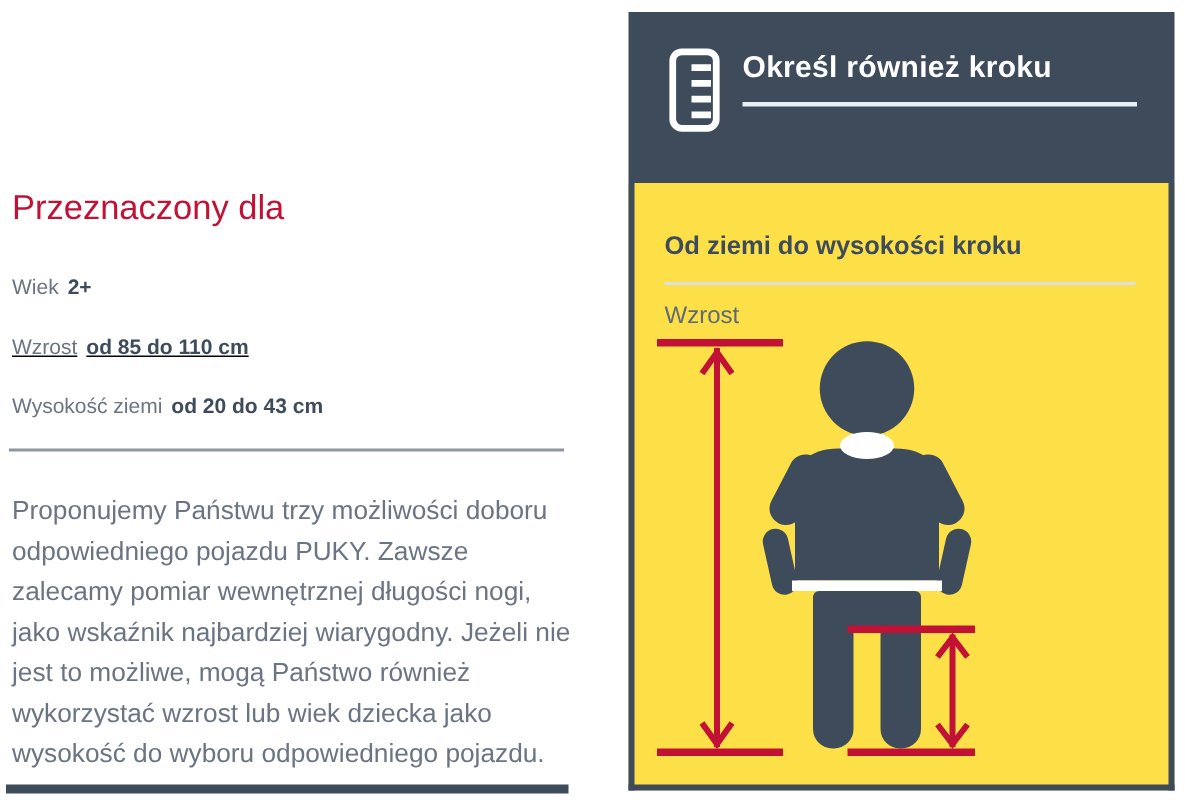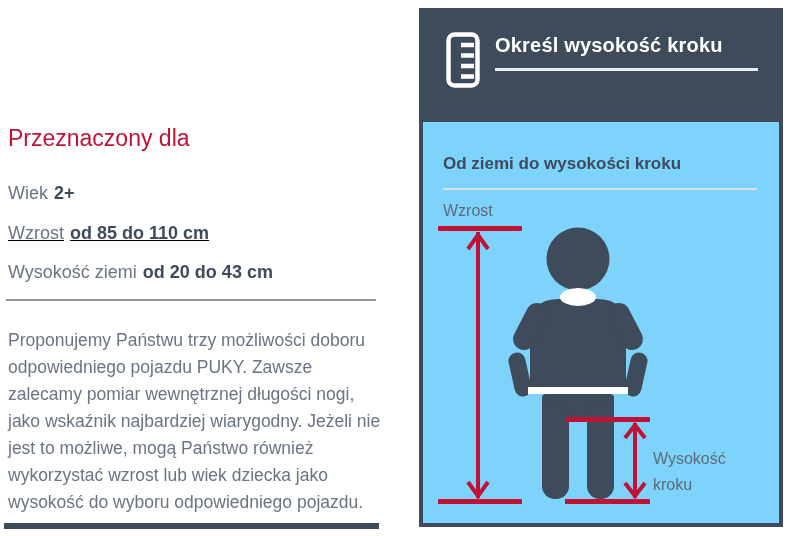--- a/index.html
+++ b/index.html
@@ -16,21 +16,21 @@
     width:790px;height:536px;position:relative;overflow:hidden;
     background:#ffffff;
     font-family:"Liberation Sans", sans-serif;
   }
   
   .lp-heading{
     position:absolute;left:8px;top:125px;
     font-size:23px;color:var(--red);
   }
   .spec{
-    position:absolute;left:8px;font-size:18px;white-space:nowrap;
+    position:absolute;left:8px;font-size:14px;white-space:nowrap;
   }
   .spec .lbl{color:var(--gray);}
   .spec .val{color:var(--slate);font-weight:bold;margin-left:6px;}
   .spec-age{top:183px;}
   .spec-height{top:223px;text-decoration:underline;}
   .spec-inseam{top:262px;}
   .lp-divider{
     position:absolute;left:6px;top:299px;width:370px;height:2px;
     background:var(--divider-gray);
   }
@@ -55,21 +55,21 @@
     position:absolute;left:76px;top:26px;
     font-size:20px;font-weight:bold;color:#ffffff;letter-spacing:.2px;
     white-space:nowrap;
   }
   .title-underline{
     position:absolute;left:76px;right:25px;top:60px;height:3px;
     background:var(--underline);
   }
   .card-body{
     position:absolute;left:0;right:0;top:114px;bottom:0;
-    background:#7dd3fc;
+    background:#fde047;
     border:4px solid var(--slate);border-top:none;
     box-sizing:border-box;
   }
   .cb-subtitle{
     position:absolute;left:20px;top:32px;
     font-size:17px;font-weight:bold;color:var(--slate);white-space:nowrap;
   }
   .cb-divider{
     position:absolute;left:20px;right:22px;top:66px;height:2px;
     background:var(--light-divider);
@@ -119,21 +119,21 @@
   <div class="card-header">
     <svg class="ruler-icon" width="36" height="58" viewBox="0 0 36 58">
       <rect x="3.5" y="3.5" width="29" height="51" rx="6" stroke="#ffffff" stroke-width="4.5" fill="none"></rect>
       <g stroke="#ffffff" stroke-width="4.5">
         <line x1="16" y1="14" x2="29" y2="14"></line>
         <line x1="16" y1="24.5" x2="29" y2="24.5"></line>
         <line x1="16" y1="35" x2="29" y2="35"></line>
         <line x1="16" y1="45.5" x2="29" y2="45.5"></line>
       </g>
     </svg>
-    <div class="card-title">Określ wysokość kroku</div>
+    <div class="card-title">Określ również kroku</div>
     <div class="title-underline"></div>
   </div>
 
   <div class="card-body">
     <div class="cb-subtitle">Od ziemi do wysokości kroku</div>
     <div class="cb-divider"></div>
     <div class="cb-height-label">Wzrost</div>
 
     <svg class="diagram" viewBox="0 0 320 285" width="320" height="285">
 
@@ -168,18 +168,14 @@
 
       <g>
         <rect class="fill-red" x="127" y="195" width="85" height="5"></rect>
         <line class="stroke-red" x1="197" y1="201" x2="197" y2="276" stroke-width="4"></line>
         <path class="stroke-red" d="M187 216 L197 203 L207 216" stroke-width="4"></path>
         <path class="stroke-red" d="M187 261 L197 274 L207 261" stroke-width="4"></path>
         <rect class="fill-red" x="127" y="277" width="85" height="5"></rect>
       </g>
     </svg>
 
-    <div class="cb-inseam-label">
-      <div>Wysokość</div>
-      <div>kroku</div>
-    </div>
   </div>
 </div>
 
 </body></html>

